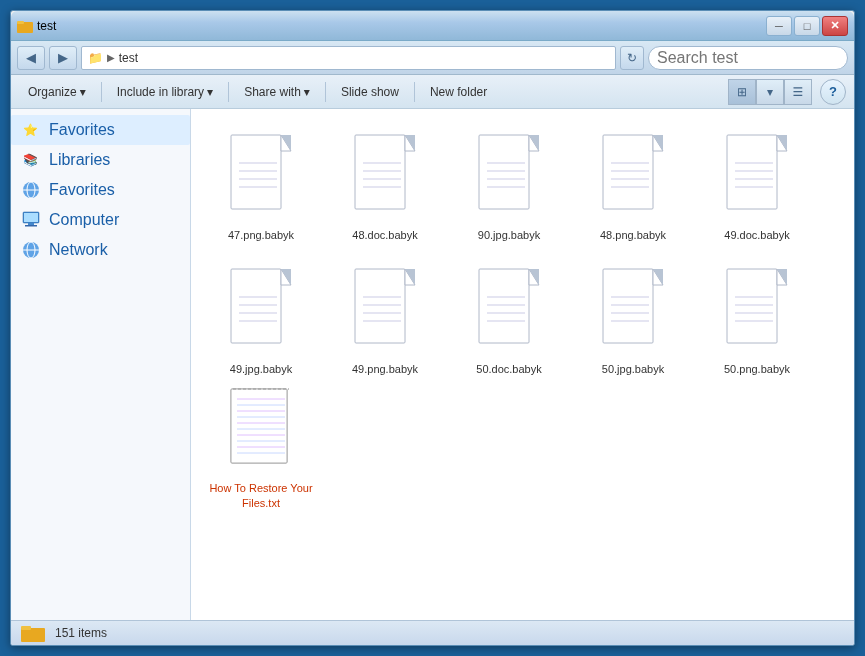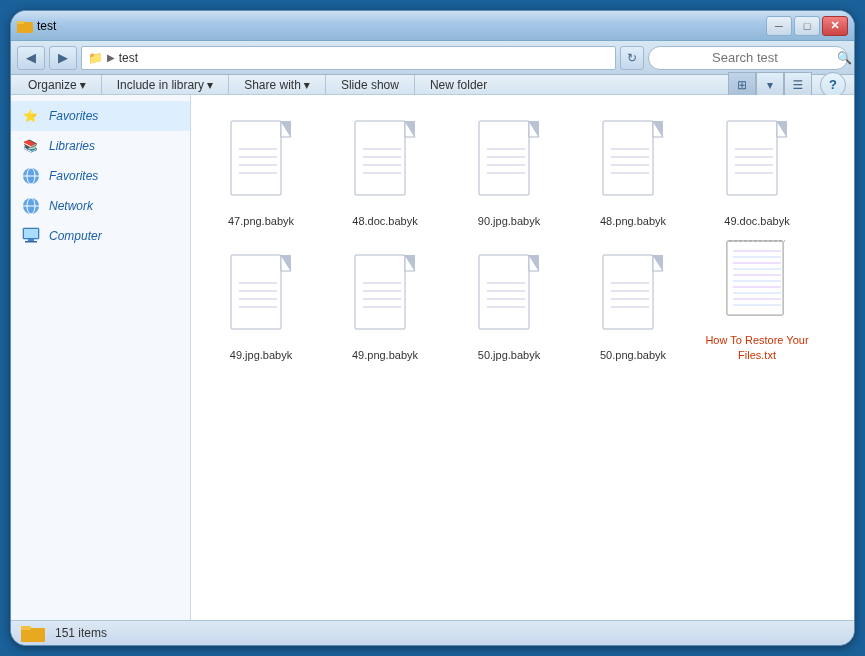--- a/index.html
+++ b/index.html
@@ -11,21 +11,21 @@
       justify-content: center;
       align-items: center;
       width: 865px;
       height: 656px;
     }
     .window {
       width: 845px;
       height: 636px;
       background: #f0f0f0;
       border: 1px solid #5a8db5;
-      border-radius: 16px;
+      border-radius: 3px;
       box-shadow: 0 2px 10px rgba(0,0,0,0.4);
       display: flex;
       flex-direction: column;
       overflow: hidden;
     }
     
     .title-bar {
       background: linear-gradient(to bottom, #cce0f0 0%, #a8c8e8 40%, #90b8d8 100%);
       height: 30px;
       display: flex;
@@ -125,31 +125,30 @@
       border-radius: 12px;
       display: flex;
       align-items: center;
       padding: 0 8px;
       gap: 4px;
     }
     .search-input {
       border: none;
       outline: none;
       flex: 1;
-      font-size: 13px;
+      font-size: 16px;
       color: #be185d;
       background: transparent;
-      text-align: center;
     }
     .search-icon { color: #5599cc; font-size: 12px; }
 
     
     .toolbar {
       background: linear-gradient(to bottom, #e8f0f8, #d4e4f0);
-      height: 20px;
+      height: 34px;
       display: flex;
       align-items: center;
       padding: 0 8px;
       gap: 4px;
       border-bottom: 1px solid #b8ccdc;
     }
     .toolbar-btn {
       height: 26px;
       padding: 0 8px;
       background: transparent;
@@ -223,21 +222,21 @@
     }
     .sidebar-item.active { background: #ddeeff; }
     .sidebar-item-icon {
       width: 20px;
       height: 20px;
       display: flex;
       align-items: center;
       justify-content: center;
       flex-shrink: 0;
     }
-    .sidebar-item-text { color: #1a5fa8; font-size: 12px; font-style: italic; }
+    .sidebar-item-text { color: #1a5fa8; font-size: 16px; }
 
     
     .file-area {
       flex: 1;
       overflow-y: scroll;
       overflow-x: hidden;
       padding: 10px;
       background: white;
       display: flex;
       flex-wrap: wrap;
@@ -392,39 +391,39 @@
           <svg width="20" height="20" viewBox="0 0 20 20">
             <circle cx="10" cy="10" r="8" fill="#3a8de0" opacity="0.8"></circle>
             <ellipse cx="10" cy="10" rx="4" ry="8" fill="none" stroke="white" stroke-width="1"></ellipse>
             <line x1="2" y1="10" x2="18" y2="10" stroke="white" stroke-width="1"></line>
           </svg>
         </span>
         <span class="sidebar-item-text">Favorites</span>
       </div>
       <div class="sidebar-item">
         <span class="sidebar-item-icon">
-          <svg width="20" height="20" viewBox="0 0 20 20">
-            <circle cx="10" cy="10" r="8" fill="#3a8de0" opacity="0.8"></circle>
-            <ellipse cx="10" cy="10" rx="4" ry="8" fill="none" stroke="white" stroke-width="1"></ellipse>
-            <line x1="2" y1="10" x2="18" y2="10" stroke="white" stroke-width="1"></line>
-          </svg>
-        </span>
-        <span class="sidebar-item-text">Network</span>
-      </div>
-      <div class="sidebar-item">
-        <span class="sidebar-item-icon">
           <svg width="20" height="18" viewBox="0 0 20 18">
             <rect x="2" y="1" width="16" height="11" rx="1" fill="#4488cc" stroke="#2266aa" stroke-width="0.5"></rect>
             <rect x="3" y="2" width="14" height="9" fill="#aaddff"></rect>
             <rect x="7" y="12" width="6" height="2" fill="#4488cc"></rect>
             <rect x="4" y="14" width="12" height="1.5" fill="#3366aa"></rect>
           </svg>
         </span>
         <span class="sidebar-item-text">Computer</span>
       </div>
+      <div class="sidebar-item">
+        <span class="sidebar-item-icon">
+          <svg width="20" height="20" viewBox="0 0 20 20">
+            <circle cx="10" cy="10" r="8" fill="#3a8de0" opacity="0.8"></circle>
+            <ellipse cx="10" cy="10" rx="4" ry="8" fill="none" stroke="white" stroke-width="1"></ellipse>
+            <line x1="2" y1="10" x2="18" y2="10" stroke="white" stroke-width="1"></line>
+          </svg>
+        </span>
+        <span class="sidebar-item-text">Network</span>
+      </div>
     </div>
 
     <div class="file-area" id="file-area">
     <div class="file-item">
           <div class="file-icon">
             <svg class="doc-svg" viewBox="0 0 64 80" xmlns="http://www.w3.org/2000/svg">
     <rect x="2" y="2" width="50" height="74" rx="1" fill="white" stroke="#b0b8c8" stroke-width="1"></rect>
 
     <polygon points="52,2 52,18 62,18" fill="#d0d8e8"></polygon>
     <polygon points="52,2 62,18 52,18" fill="white" stroke="#b0b8c8" stroke-width="1"></polygon>
@@ -532,20 +531,37 @@
     <polygon points="52,2 62,18 52,18" fill="white" stroke="#b0b8c8" stroke-width="1"></polygon>
     <polygon points="52,2 62,2 62,18" fill="#b8c4d4"></polygon>
 
     <line x1="10" y1="30" x2="48" y2="30" stroke="#dde" stroke-width="1.5"></line>
     <line x1="10" y1="38" x2="48" y2="38" stroke="#dde" stroke-width="1.5"></line>
     <line x1="10" y1="46" x2="48" y2="46" stroke="#dde" stroke-width="1.5"></line>
     <line x1="10" y1="54" x2="48" y2="54" stroke="#dde" stroke-width="1.5"></line>
   </svg>
           </div>
           <span class="file-name">49.png.babyk</span>
+        </div>
+        <div class="file-item">
+          <div class="file-icon">
+            <svg class="doc-svg" viewBox="0 0 64 80" xmlns="http://www.w3.org/2000/svg">
+    <rect x="2" y="2" width="50" height="74" rx="1" fill="white" stroke="#b0b8c8" stroke-width="1"></rect>
+
+    <polygon points="52,2 52,18 62,18" fill="#d0d8e8"></polygon>
+    <polygon points="52,2 62,18 52,18" fill="white" stroke="#b0b8c8" stroke-width="1"></polygon>
+    <polygon points="52,2 62,2 62,18" fill="#b8c4d4"></polygon>
+
+    <line x1="10" y1="30" x2="48" y2="30" stroke="#dde" stroke-width="1.5"></line>
+    <line x1="10" y1="38" x2="48" y2="38" stroke="#dde" stroke-width="1.5"></line>
+    <line x1="10" y1="46" x2="48" y2="46" stroke="#dde" stroke-width="1.5"></line>
+    <line x1="10" y1="54" x2="48" y2="54" stroke="#dde" stroke-width="1.5"></line>
+  </svg>
+          </div>
+          <span class="file-name">50.doc.babyk</span>
         </div>
         <div class="file-item">
           <div class="file-icon">
             <svg class="doc-svg" viewBox="0 0 64 80" xmlns="http://www.w3.org/2000/svg">
     <rect x="2" y="2" width="50" height="74" rx="1" fill="white" stroke="#b0b8c8" stroke-width="1"></rect>
 
     <polygon points="52,2 52,18 62,18" fill="#d0d8e8"></polygon>
     <polygon points="52,2 62,18 52,18" fill="white" stroke="#b0b8c8" stroke-width="1"></polygon>
     <polygon points="52,2 62,2 62,18" fill="#b8c4d4"></polygon>
 

